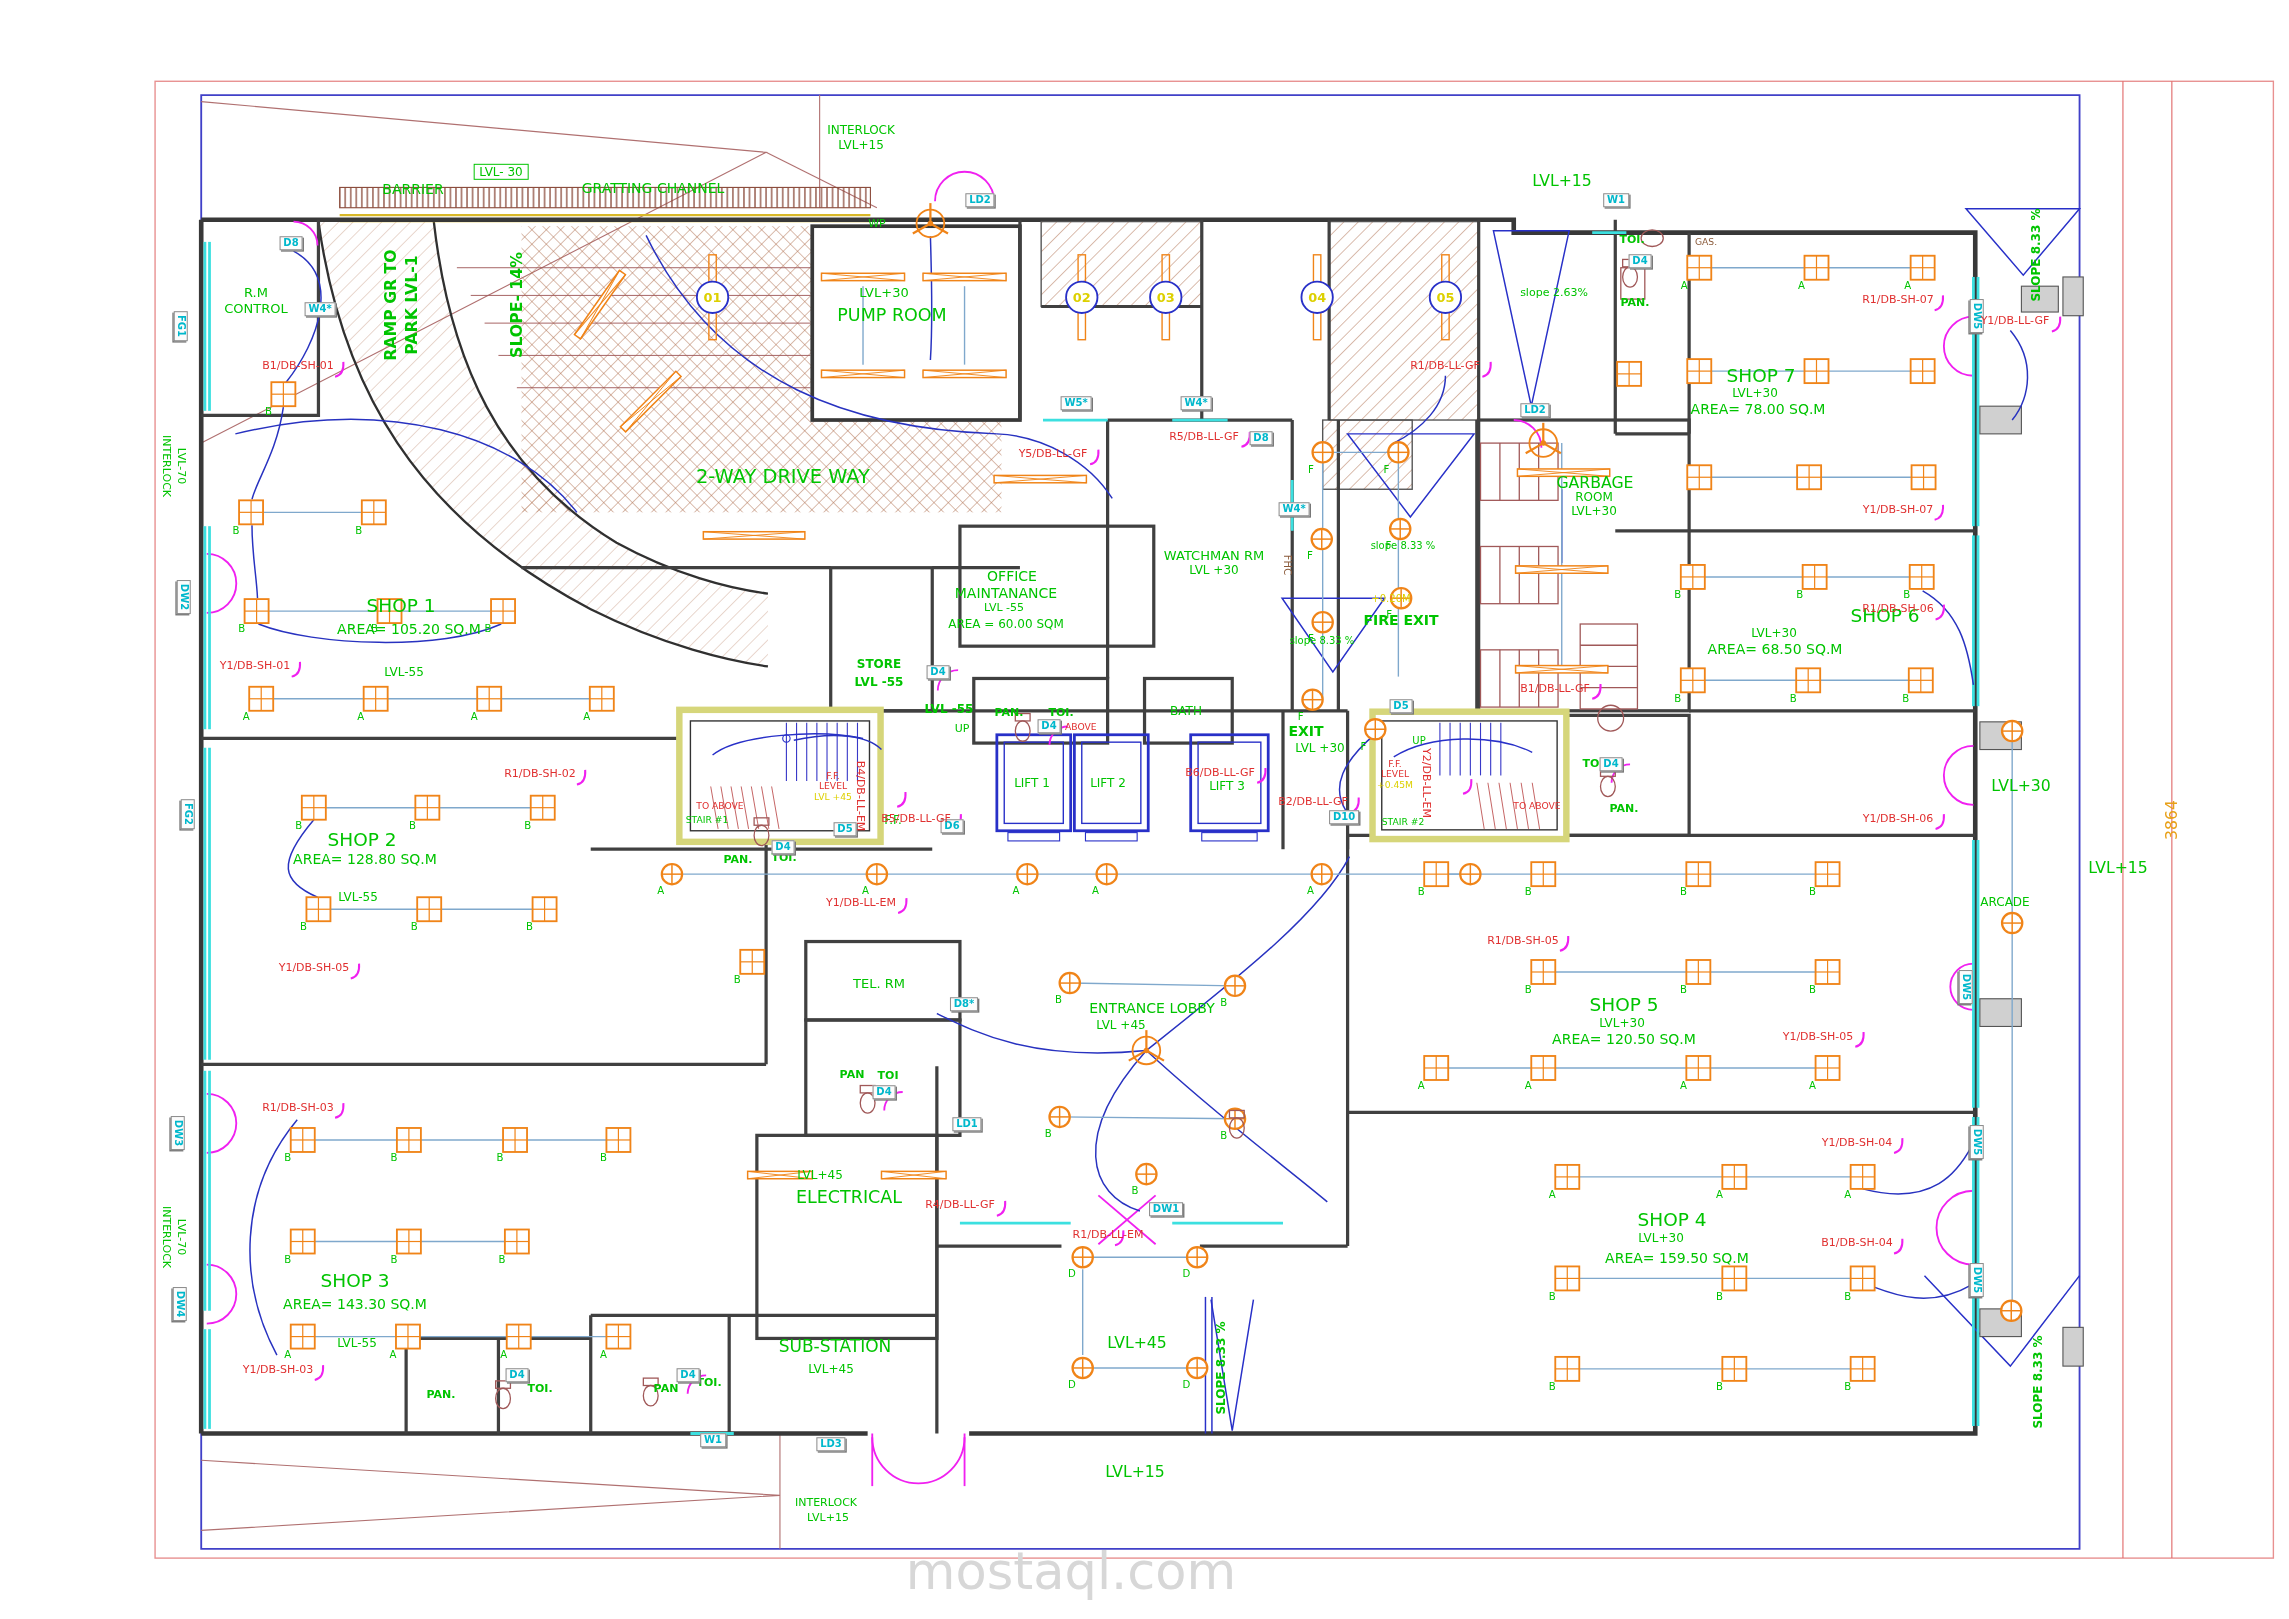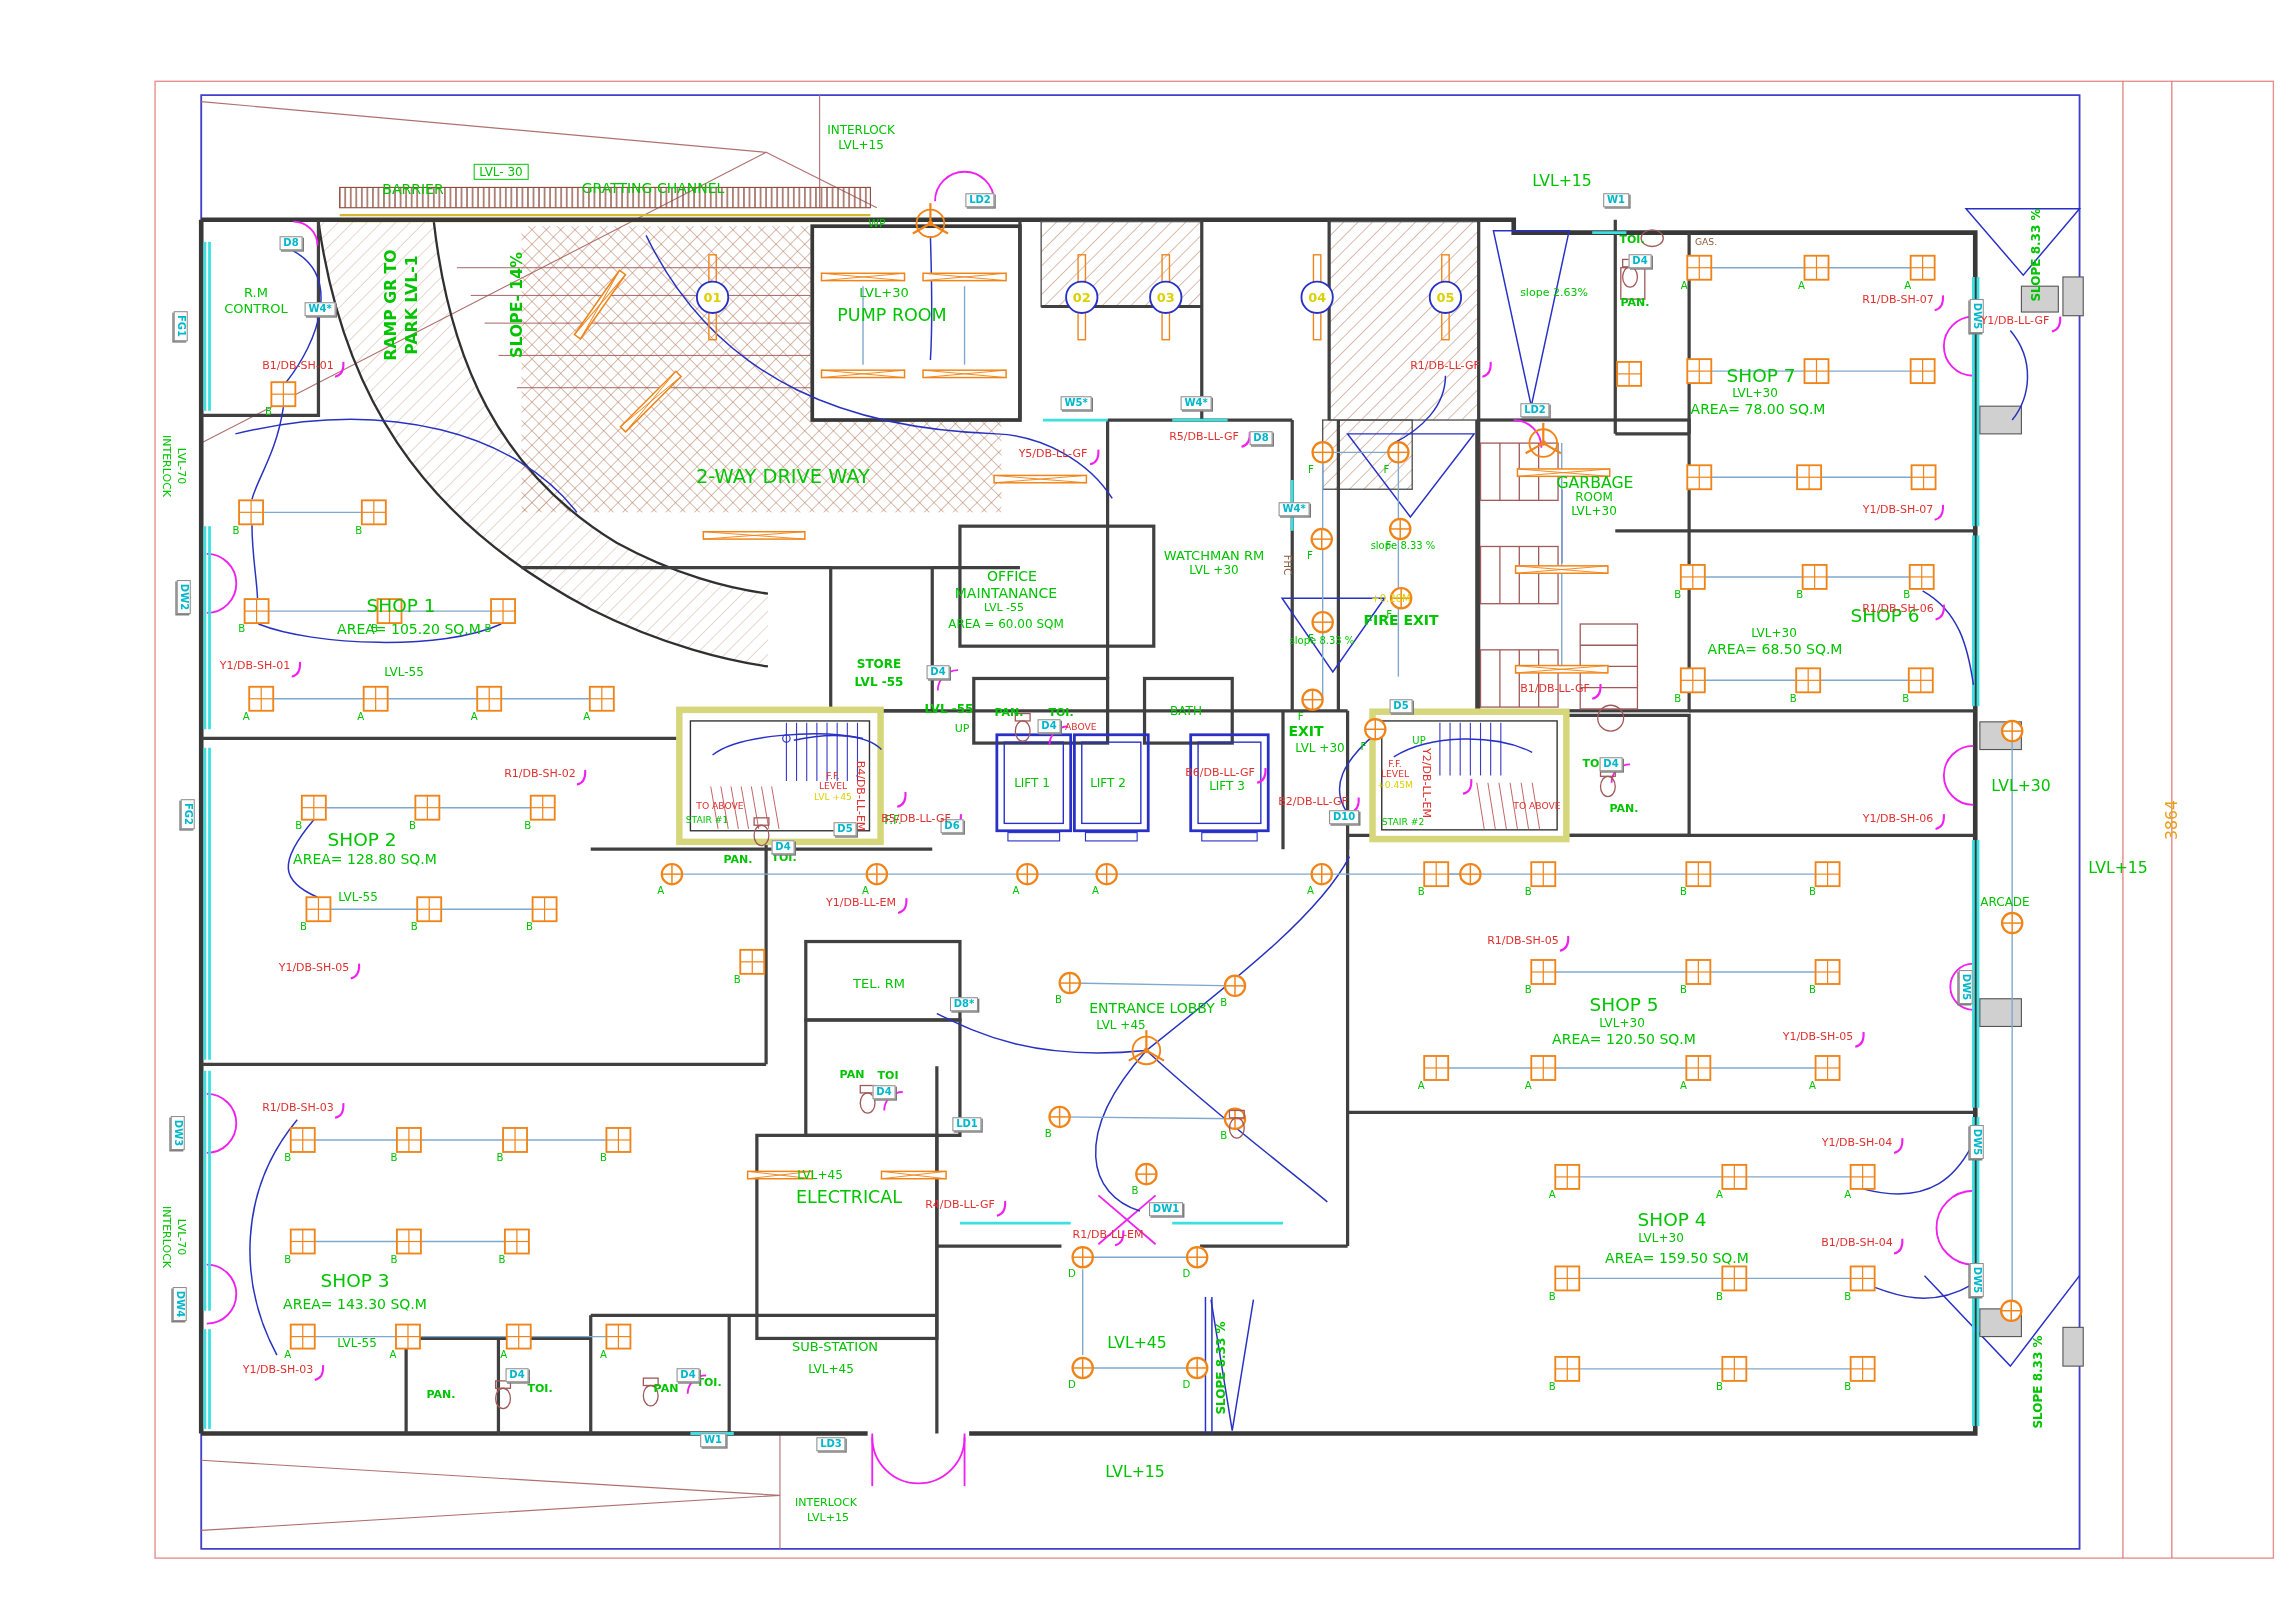--- a/index.html
+++ b/index.html
@@ -868,21 +868,21 @@
       <div class="lbl c-g" style="left: 1661px; top: 1238px; font-size: 12px;">LVL+30</div>
       <div class="lbl c-g" style="left: 1677px; top: 1258px; font-size: 14px;">AREA= 159.50 SQ.M</div>
       <div class="lbl c-g" style="left: 1624px; top: 1005px; font-size: 18.5px;">SHOP 5</div>
       <div class="lbl c-g" style="left: 1622px; top: 1023px; font-size: 12px;">LVL+30</div>
       <div class="lbl c-g" style="left: 1624px; top: 1039px; font-size: 14px;">AREA= 120.50 SQ.M</div>
       <div class="lbl c-g" style="left: 1152px; top: 1008px; font-size: 14px;">ENTRANCE LOBBY</div>
       <div class="lbl c-g" style="left: 1121px; top: 1025px; font-size: 12px;">LVL +45</div>
       <div class="lbl c-g" style="left: 879px; top: 984px; font-size: 13px;">TEL. RM</div>
       <div class="lbl c-g" style="left: 820px; top: 1175px; font-size: 12px;">LVL+45</div>
       <div class="lbl c-g" style="left: 849px; top: 1197px; font-size: 17.5px;">ELECTRICAL</div>
-      <div class="lbl c-g" style="left: 835px; top: 1347px; font-size: 13px;">SUB-STATION</div>
+      <div class="lbl c-g" style="left: 835px; top: 1347px; font-size: 17px;">SUB-STATION</div>
       <div class="lbl c-g" style="left: 831px; top: 1369px; font-size: 12px;">LVL+45</div>
       <div class="lbl c-g" style="left: 1137px; top: 1343px; font-size: 15.7px;">LVL+45</div>
       <div class="lbl c-g" style="left: 1135px; top: 1472px; font-size: 15.7px;">LVL+15</div>
       <div class="lbl c-g" style="left: 826px; top: 1503px; font-size: 11px;">INTERLOCK</div>
       <div class="lbl c-g" style="left: 828px; top: 1518px; font-size: 11px;">LVL+15</div>
       <div class="lbl c-g" style="left: 2021px; top: 786px; font-size: 15.7px;">LVL+30</div>
       <div class="lbl c-g" style="left: 2118px; top: 868px; font-size: 15.7px;">LVL+15</div>
       <div class="lbl c-g" style="left: 2005px; top: 902px; font-size: 12px;">ARCADE</div>
       <div class="lbl c-o rtm90" style="left: 2172px; top: 820px; font-size: 15.7px;">3864</div>
       <div class="lbl c-g b rtm90" style="left: 2036px; top: 255px; font-size: 12px;">SLOPE 8.33 %</div>
@@ -981,14 +981,15 @@
       <div class="dbt" style="left: 916px; top: 818px;">B5/DB-LL-GF</div>
       <div class="dbt" style="left: 1313px; top: 801px;">B2/DB-LL-GF</div>
       <div class="dbt" style="left: 1220px; top: 772px;">B6/DB-LL-GF</div>
       <div class="dbt" style="left: 960px; top: 1204px;">R4/DB-LL-GF</div>
       <div class="dbt" style="left: 1078px; top: 1234px; margin-left: 30px;">R1/DB-LL-EM</div>
       <div class="dbt" style="left: 861px; top: 902px;">Y1/DB-LL-EM</div>
       <div class="dbt" style="left: 2015px; top: 320px;">Y1/DB-LL-GF</div>
       <div class="dbt rt90" style="left: 1426px; top: 783px;">Y2/DB-LL-EM</div>
     </div>
 
+  <div class="wm" style="left:1071px;top:1571px;font-size:51px;font-weight:normal;">mostaql.com</div>
 </div>
 
 
 </body></html>

